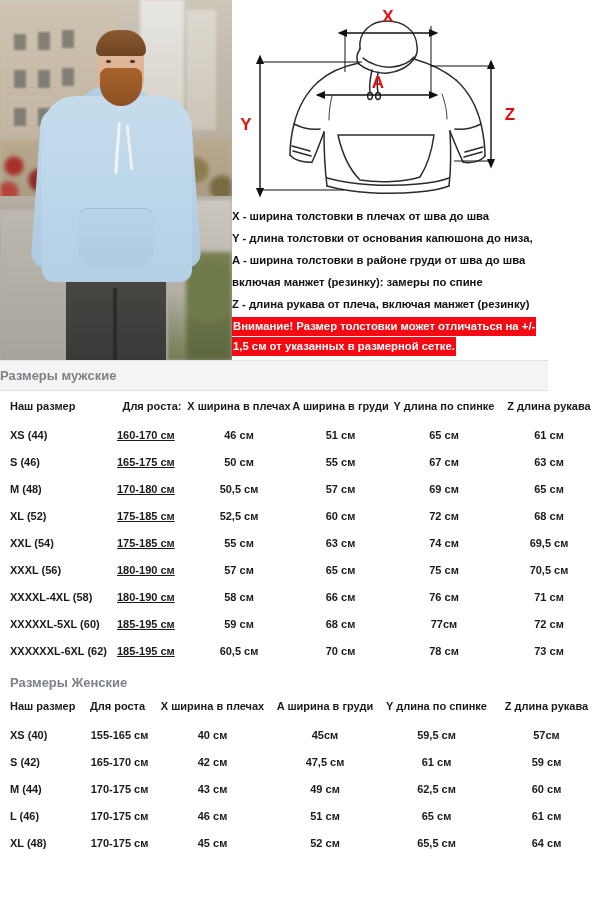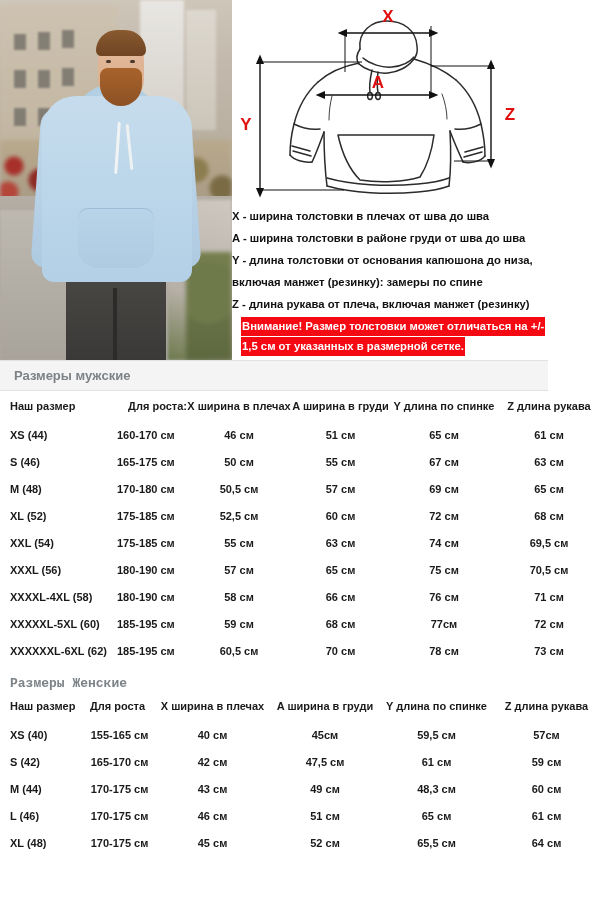--- a/index.html
+++ b/index.html
@@ -145,68 +145,68 @@
 
   
   .diagram { position: absolute; left: 232px; top: 0; width: 368px; height: 205px; background: #fff; }
 
   
   .desc { position: absolute; left: 232px; top: 205px; width: 368px; }
   .desc-line {
     font-size: 11.3px; font-weight: bold; color: #111;
     line-height: 22px; white-space: nowrap;
   }
-  .warn-wrap { margin-top: 1px; margin-left: 9px; }
+  .warn-wrap { margin-top: 1px; }
   .warn-line {
     display: inline-block;
     background: #f50a14; color: #ffffff;
     font-size: 11.3px; font-weight: bold;
     line-height: 19px; padding: 0 1px;
     white-space: nowrap;
   }
 
   
   .band {
     width: 548px; height: 31px;
     background: #f4f4f4;
     border-top: 1px solid #e2e2e2;
     border-bottom: 1px solid #e2e2e2;
     display: flex; align-items: center;
-    padding-left: 14px;
+    padding-left: 0;
   }
   .band-title { font-size: 13px; font-weight: bold; color: #7c8287; }
   .plain-head {
     padding: 9px 0 0 10px;
   }
-  .plain-head .band-title { font-size: 13px; font-family: Liberation Mono, monospace; }
+  .plain-head .band-title { font-size: 13px; }
 
   
   table { border-collapse: collapse; width: 600px; table-layout: fixed; }
   th, td {
     font-size: 11px; font-weight: bold; color: #1a1a1a;
     padding: 0; height: 27px; vertical-align: middle;
     white-space: nowrap;
   }
   thead th { height: 30px; }
   .t-men th:nth-child(1), .t-men td:nth-child(1) { width: 117px; text-align: left; padding-left: 10px; }
-  .t-men th:nth-child(2), .t-men td:nth-child(2) { width: 70px; text-align: right; }
+  .t-men th:nth-child(2), .t-men td:nth-child(2) { width: 70px; text-align: center; }
   .t-men td:nth-child(2) { text-align: left; }
   .t-men th:nth-child(3), .t-men td:nth-child(3) { width: 104px; text-align: center; }
   .t-men th:nth-child(4), .t-men td:nth-child(4) { width: 99px; text-align: center; }
   .t-men th:nth-child(5), .t-men td:nth-child(5) { width: 108px; text-align: center; }
   .t-men th:nth-child(6), .t-men td:nth-child(6) { width: 102px; text-align: center; }
 
   .t-women th:nth-child(1), .t-women td:nth-child(1) { width: 80px; text-align: left; padding-left: 10px; }
   .t-women th:nth-child(2), .t-women td:nth-child(2) { width: 75px; text-align: center; }
   .t-women th:nth-child(3), .t-women td:nth-child(3) { width: 115px; text-align: center; }
   .t-women th:nth-child(4), .t-women td:nth-child(4) { width: 110px; text-align: center; }
   .t-women th:nth-child(5), .t-women td:nth-child(5) { width: 113px; text-align: center; }
   .t-women th:nth-child(6), .t-women td:nth-child(6) { width: 107px; text-align: center; }
   .t-women td:nth-child(2) { padding-left: 4px; }
-  .t-men tbody td:nth-child(2) { padding-left: 0; }
+  .t-men tbody td:nth-child(2) { padding-left: 0; text-decoration: underline; }
   .t-men thead th:nth-child(2) { padding-left: 0; }
 </style>
 </head>
 <body>
 
 <div class="top-area">
 
   <div class="photo">
     <div class="ph-sky"></div>
     <div class="ph-bldg"></div>
@@ -309,22 +309,22 @@
 
       <line x1="199" y1="66" x2="262" y2="66" stroke="#111" stroke-width="1"></line>
       <line x1="222" y1="161" x2="262" y2="161" stroke="#111" stroke-width="1"></line>
       <line x1="259" y1="68" x2="259" y2="160" stroke="#111" stroke-width="1.4" marker-start="url(#arrL)" marker-end="url(#arrR)"></line>
       <text x="278" y="120" fill="#e01010" font-family="Liberation Sans, sans-serif" font-size="17" font-weight="bold" text-anchor="middle">Z</text>
     </svg>
   </div>
 
   <div class="desc">
     <div class="desc-line">X - ширина толстовки в плечах от шва до шва</div>
+    <div class="desc-line">Y - длина толстовки от основания капюшона до низа,</div>
     <div class="desc-line">A - ширина толстовки в районе груди от шва до шва</div>
-    <div class="desc-line">Y - длина толстовки от основания капюшона до низа,</div>
     <div class="desc-line">включая манжет (резинку): замеры по спине</div>
     <div class="desc-line">Z - длина рукава от плеча, включая манжет (резинку)</div>
     <div class="warn-wrap">
       <div class="warn-line">Внимание! Размер толстовки может отличаться на +/-</div><br>
       <div class="warn-line">1,5 см от указанных в размерной сетке.</div>
     </div>
   </div>
 </div>
 
 <div class="band">
@@ -446,21 +446,21 @@
       <td>42 см</td>
       <td>47,5 см</td>
       <td>61 см</td>
       <td>59 см</td>
     </tr>
     <tr>
       <td>M (44)</td>
       <td>170-175 см</td>
       <td>43 см</td>
       <td>49 см</td>
-      <td>48,3 см</td>
+      <td>62,5 см</td>
       <td>60 см</td>
     </tr>
     <tr>
       <td>L (46)</td>
       <td>170-175 см</td>
       <td>46 см</td>
       <td>51 см</td>
       <td>65 см</td>
       <td>61 см</td>
     </tr>

